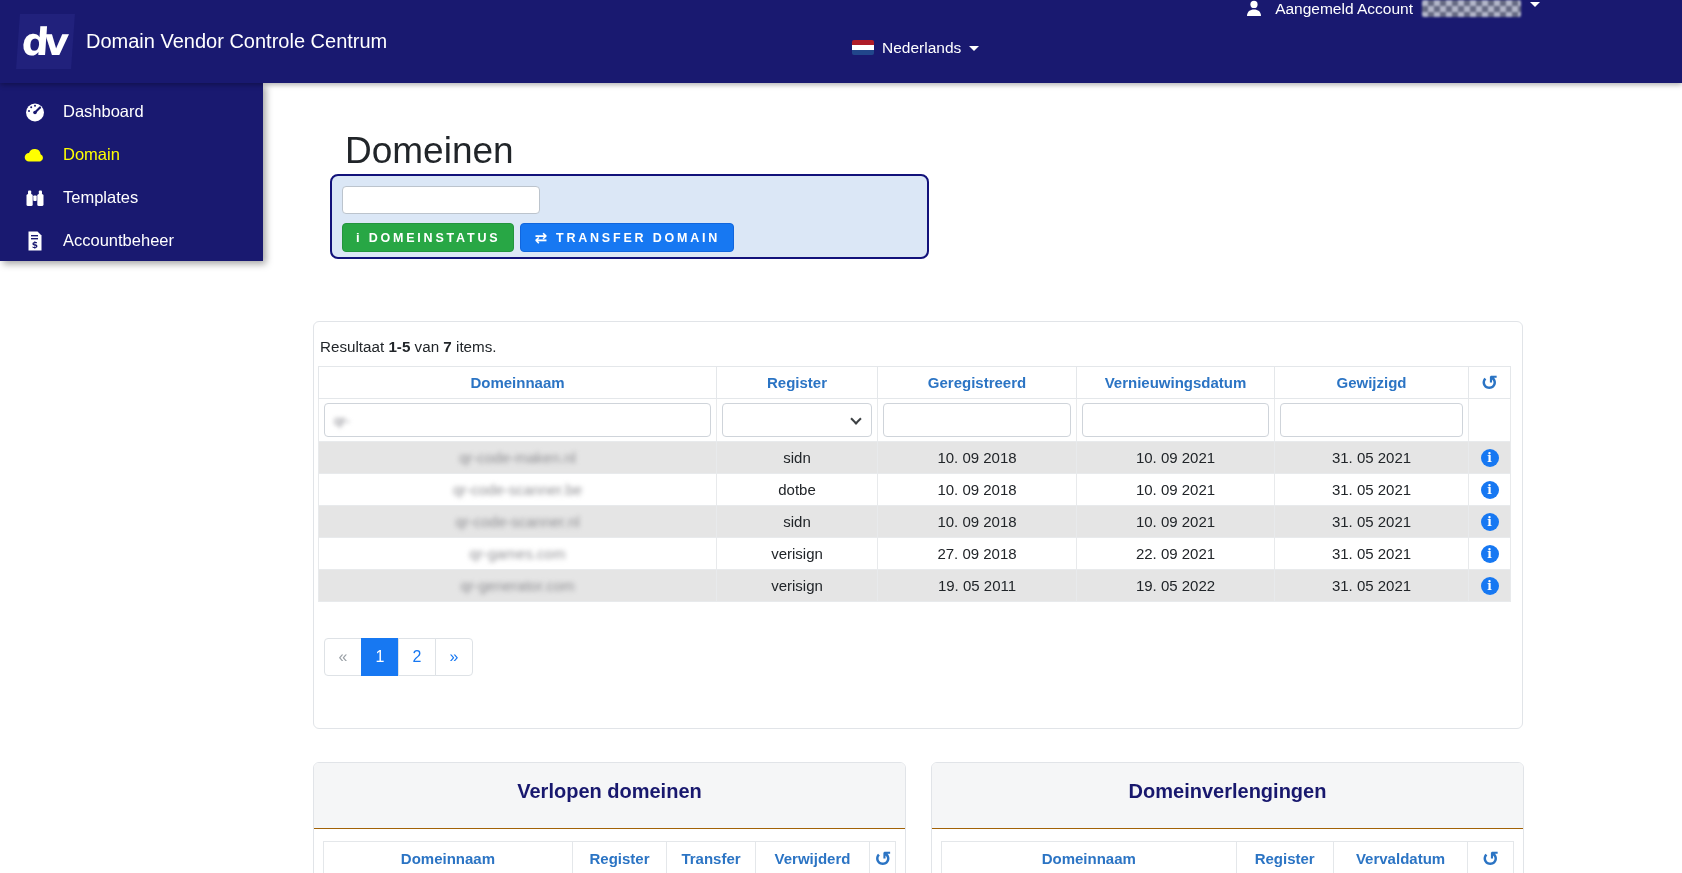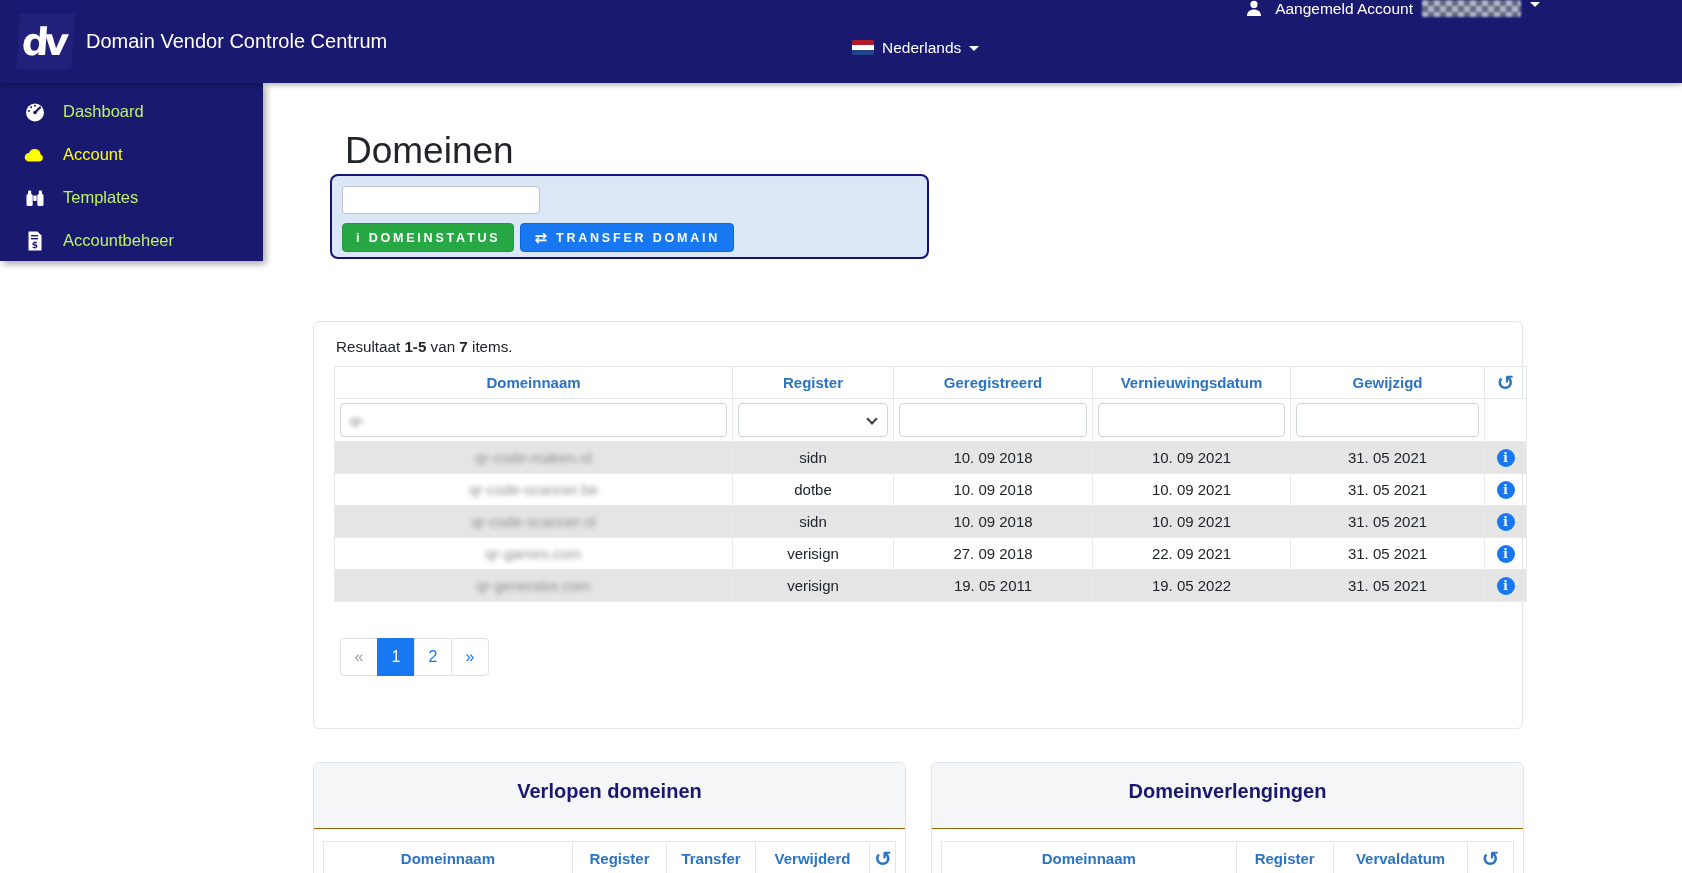--- a/index.html
+++ b/index.html
@@ -36,21 +36,21 @@
     background:repeating-conic-gradient(#6f7386 0% 25%, #c3c7d2 0% 50%) 0 0/12px 12px;
     filter:blur(1px);
   }
 
   
   .sidebar {
     position:absolute; top:83px; left:0; width:263px; height:178px;
     background:#191970; box-shadow:3px 3px 7px rgba(0,0,0,.35);
     padding-top:7px; z-index:10;
   }
-  .side-item { height:43px; display:flex; align-items:center; gap:16px; padding-left:23px; color:#bef264; font-size:16.5px; cursor:pointer; }
+  .side-item { height:43px; display:flex; align-items:center; gap:16px; padding-left:23px; color:#ffffff; font-size:16.5px; cursor:pointer; }
   .side-item.active { color:#ffff00; }
   .side-icon { width:24px; display:flex; justify-content:center; }
 
   
   .page-title { position:absolute; left:333px; top:118px; margin:12px; font-size:37px; font-weight:500; color:#212529; }
 
   .search-panel {
     position:absolute; left:330px; top:174px; width:599px; height:85px;
     background:#dbe7f6; border:2px solid #12127a; border-radius:8px; padding:10px;
   }
@@ -59,21 +59,21 @@
   .btn { height:29px; display:inline-flex; align-items:center; gap:9px; padding:0 13px;
     color:#fff; font-size:12.5px; font-weight:600; letter-spacing:2.8px;
     border-radius:4px; border:1px solid transparent; cursor:pointer; font-family:inherit; }
   .btn-green { background:#28a745; border-color:#23953d; }
   .btn-blue  { background:#1778f2; border-color:#1166dd; }
   .btn-ico { font-weight:bold; letter-spacing:0; font-size:13px; }
   .btn-ico.flip { font-size:15px; }
 
   .results-card {
     position:absolute; left:313px; top:321px; width:1210px; height:408px;
-    background:#fff; border:1px solid #e1e4e8; border-radius:6px; padding:13px 20px;
+    background:#fff; border:1px solid #e1e4e8; border-radius:6px; padding:13px 4px;
   }
   .summary { font-size:15.2px; margin:3px 0 11px 2px; }
   .summary b { font-weight:700; }
 
   table.grid { border-collapse:collapse; table-layout:fixed; width:1192px; }
   .grid th { color:#2b74c4; font-size:15px; font-weight:700; text-align:center;
     padding:5px 4px; border:1px solid #e4e7ea; height:31px; cursor:pointer; }
   .grid td { font-size:15px; text-align:center; padding:5px 4px; border:1px solid #e8eaec; height:32px; }
   .grid tr.filter-row td { padding:4px 5px; background:#fff; }
   .filter-input { width:100%; height:34px; border:1px solid #cfd4da; border-radius:4px; padding:0 9px; font-size:14px; font-family:inherit; }
@@ -145,21 +145,21 @@
         </svg>
     </span>
     <span>Dashboard</span>
   </div>
   <div class="side-item active">
     <span class="side-icon">
       <svg width="24" height="18" viewBox="0 0 24 18">
           <path d="M6 15.5 a4.3 4.3 0 0 1 0-8.6 a6 6 0 0 1 11.6 1.4 a3.8 3.8 0 0 1-.4 7.2 z" fill="#ffff00"></path>
         </svg>
     </span>
-    <span>Account</span>
+    <span>Domain</span>
   </div>
   <div class="side-item">
     <span class="side-icon">
       <svg width="20" height="20" viewBox="0 0 20 20">
           <rect x="1.5" y="6" width="6.2" height="12" rx="1.6" fill="#fff"></rect>
           <rect x="12.3" y="6" width="6.2" height="12" rx="1.6" fill="#fff"></rect>
           <rect x="3" y="2.5" width="3.2" height="4" rx="1" fill="#fff"></rect>
           <rect x="13.8" y="2.5" width="3.2" height="4" rx="1" fill="#fff"></rect>
           <rect x="8.3" y="7.5" width="3.4" height="5.5" rx="0.8" fill="#fff"></rect>
         </svg>

